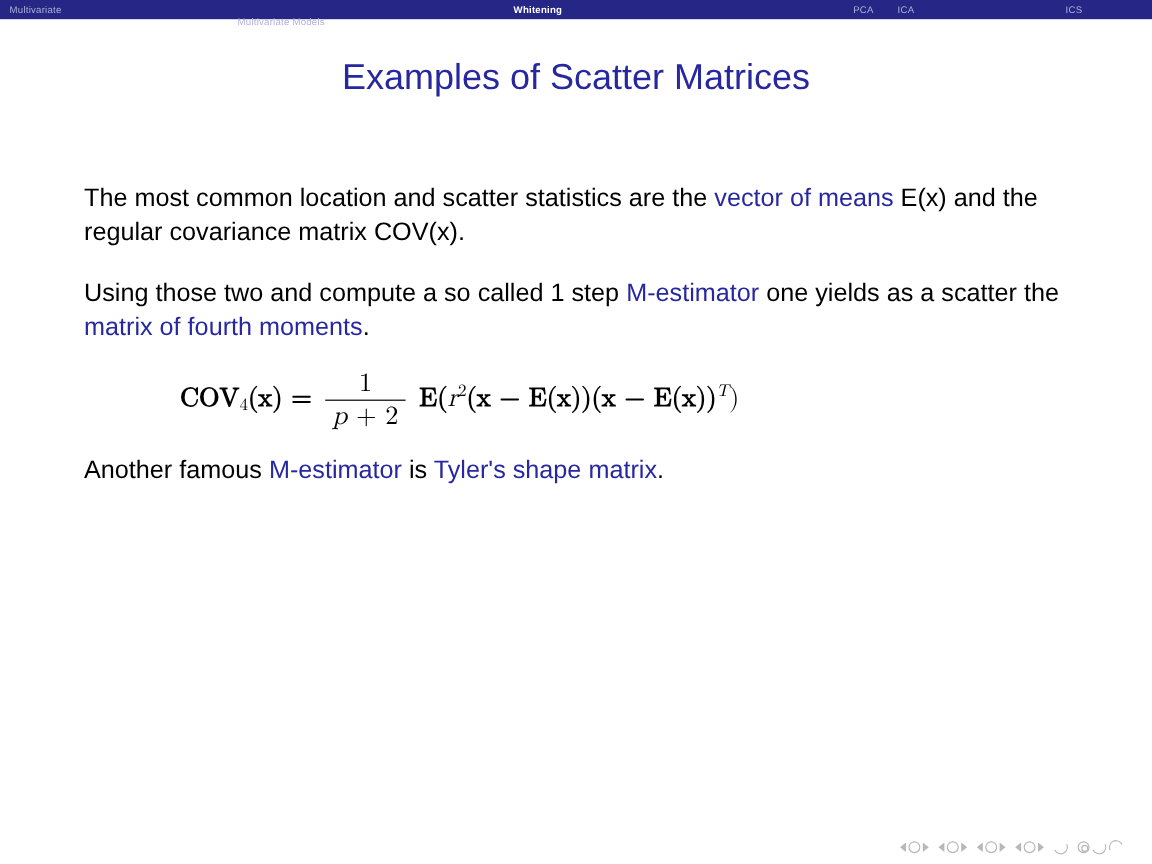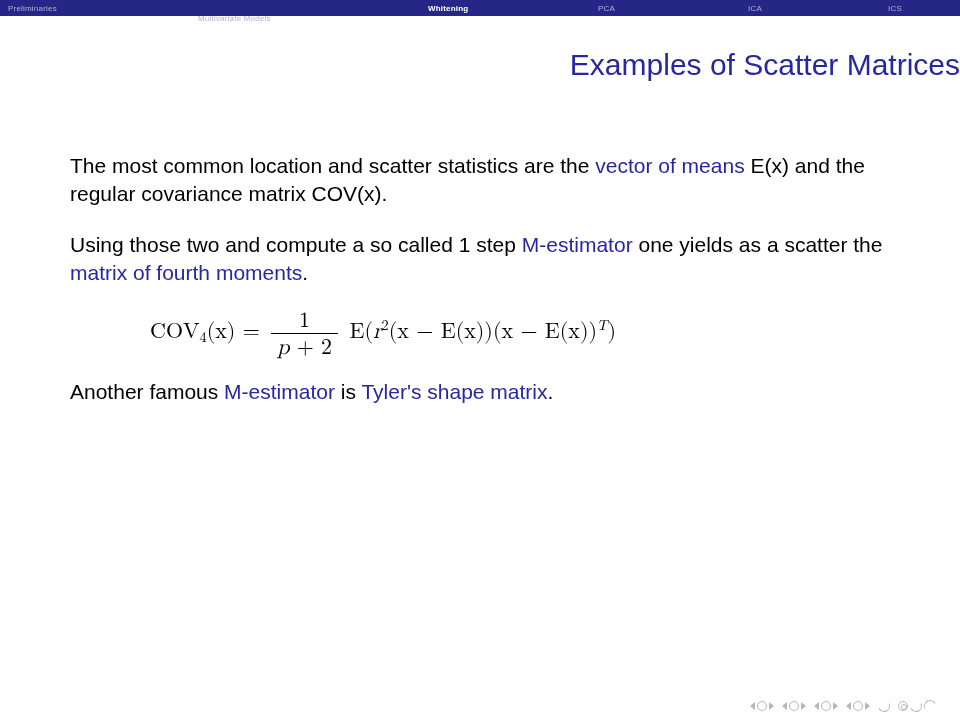--- a/index.html
+++ b/index.html
@@ -27,30 +27,30 @@
     letter-spacing: 0.2px;
   }
   .navbar .tab {
     flex: 0 0 auto;
     padding: 0 10px;
     white-space: nowrap;
   }
   .navbar .t1 { width: 170px; padding-left: 8px; }
   .navbar .t2 { width: 210px; margin-top: 20px; }
   .navbar .t3 { width: 150px; font-weight: bold; color: #ffffff; }
-  .navbar .t4 { width: 130px; }
+  .navbar .t4 { width: 130px; text-align: right; }
   .navbar .t5 { width: 120px; }
   .navbar .t6 { width: 110px; }
 
   .title {
     position: absolute;
     top: 48px;
     left: 0;
     width: 960px;
-    text-align: right;
+    text-align: center;
     color: #2727a0;
     font-size: 30px;
     font-weight: 400;
   }
 
   .body {
     position: absolute;
     top: 152px;
     left: 70px;
     width: 820px;
@@ -78,21 +78,21 @@
     padding: 0 6px 2px 6px;
     line-height: 1;
   }
   .eq .frac .den {
     display: block;
     padding: 2px 6px 0 6px;
     line-height: 1;
   }
   .eq sub { font-size: 0.65em; vertical-align: -0.25em; }
   .eq sup { font-size: 0.65em; vertical-align: 0.55em; }
-  .eq .bf { font-weight: normal; }
+  .eq .bf { font-weight: bold; }
   .eq .it { font-style: italic; }
 
   .bigparen {
     display: inline-block;
     transform: scaleY(2.4);
     transform-origin: center;
     font-weight: 200;
     margin: 0 2px;
     line-height: 0;
   }
@@ -143,21 +143,21 @@
     border-right-color: transparent;
     border-bottom-color: transparent;
     transform: rotate(200deg);
     display: inline-block;
   }
 </style>
 </head>
 <body>
 
 <div class="navbar">
-  <div class="tab t1">Preliminaries</div>
+  <div class="tab t1">Multivariate</div>
   <div class="tab t2">Multivariate Models</div>
   <div class="tab t3">Whitening</div>
   <div class="tab t4">PCA</div>
   <div class="tab t5">ICA</div>
   <div class="tab t6">ICS</div>
 
 </div>
 
 <div class="title">Examples of Scatter Matrices</div>
 

